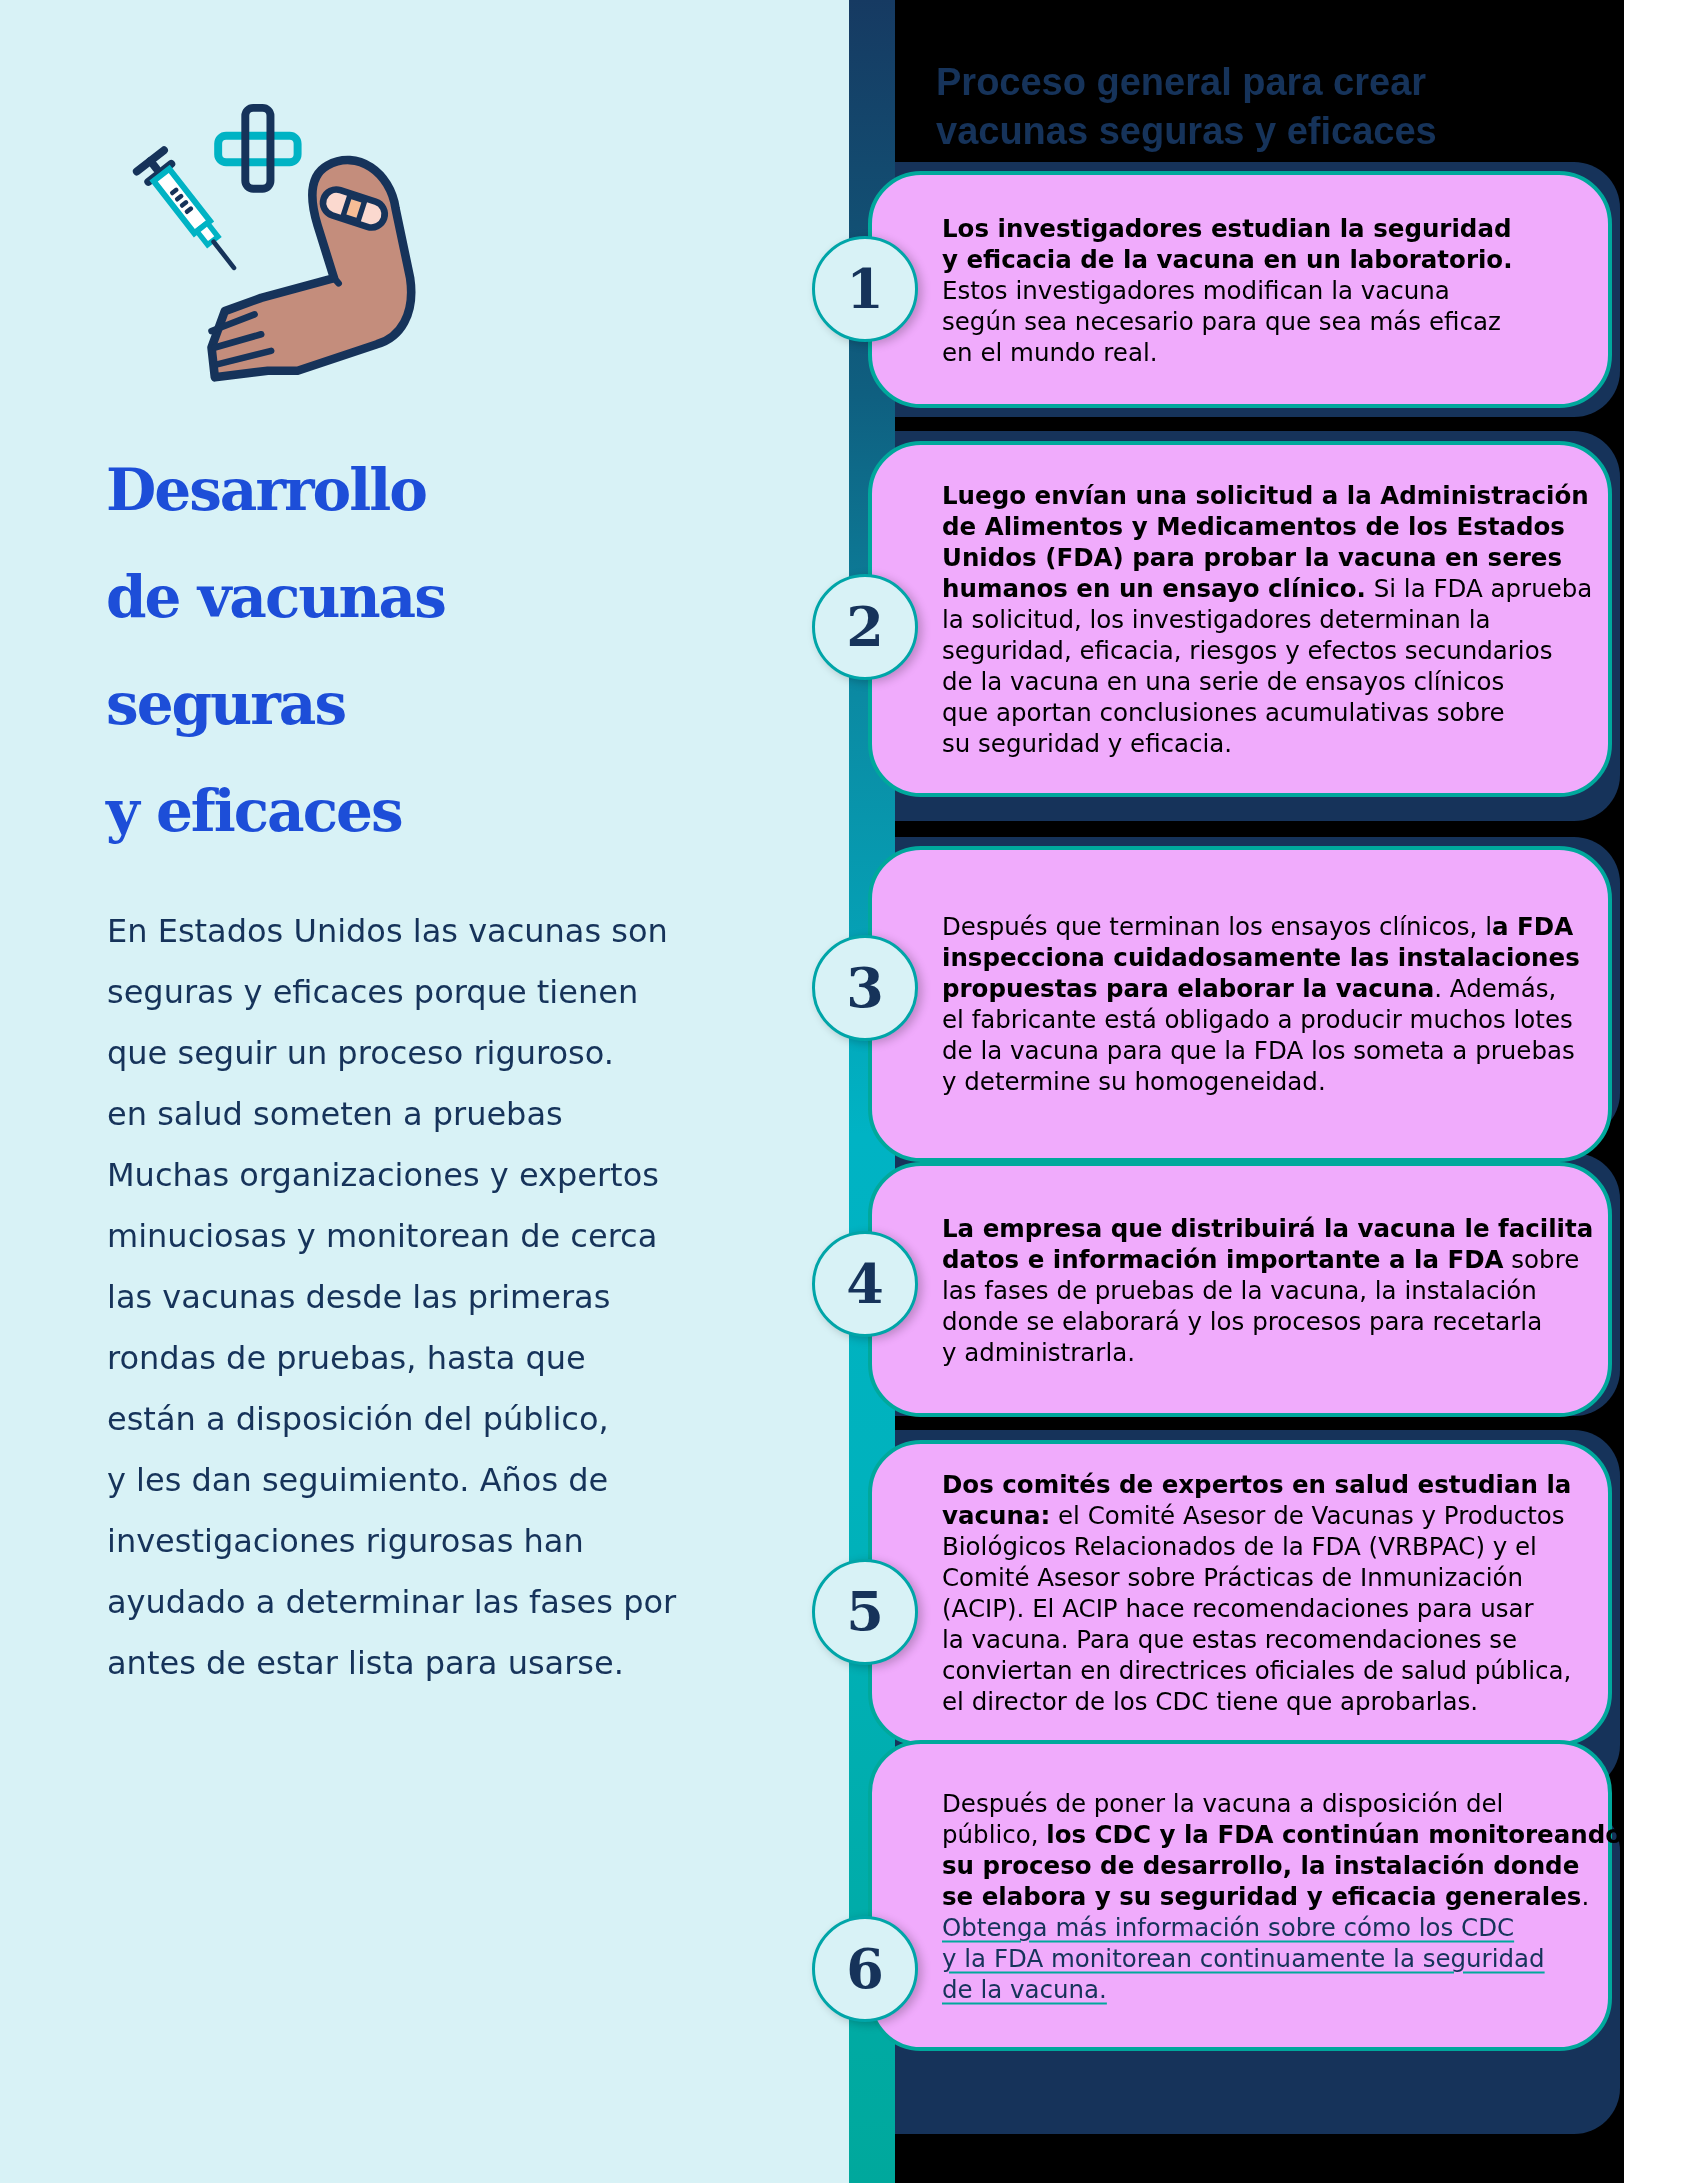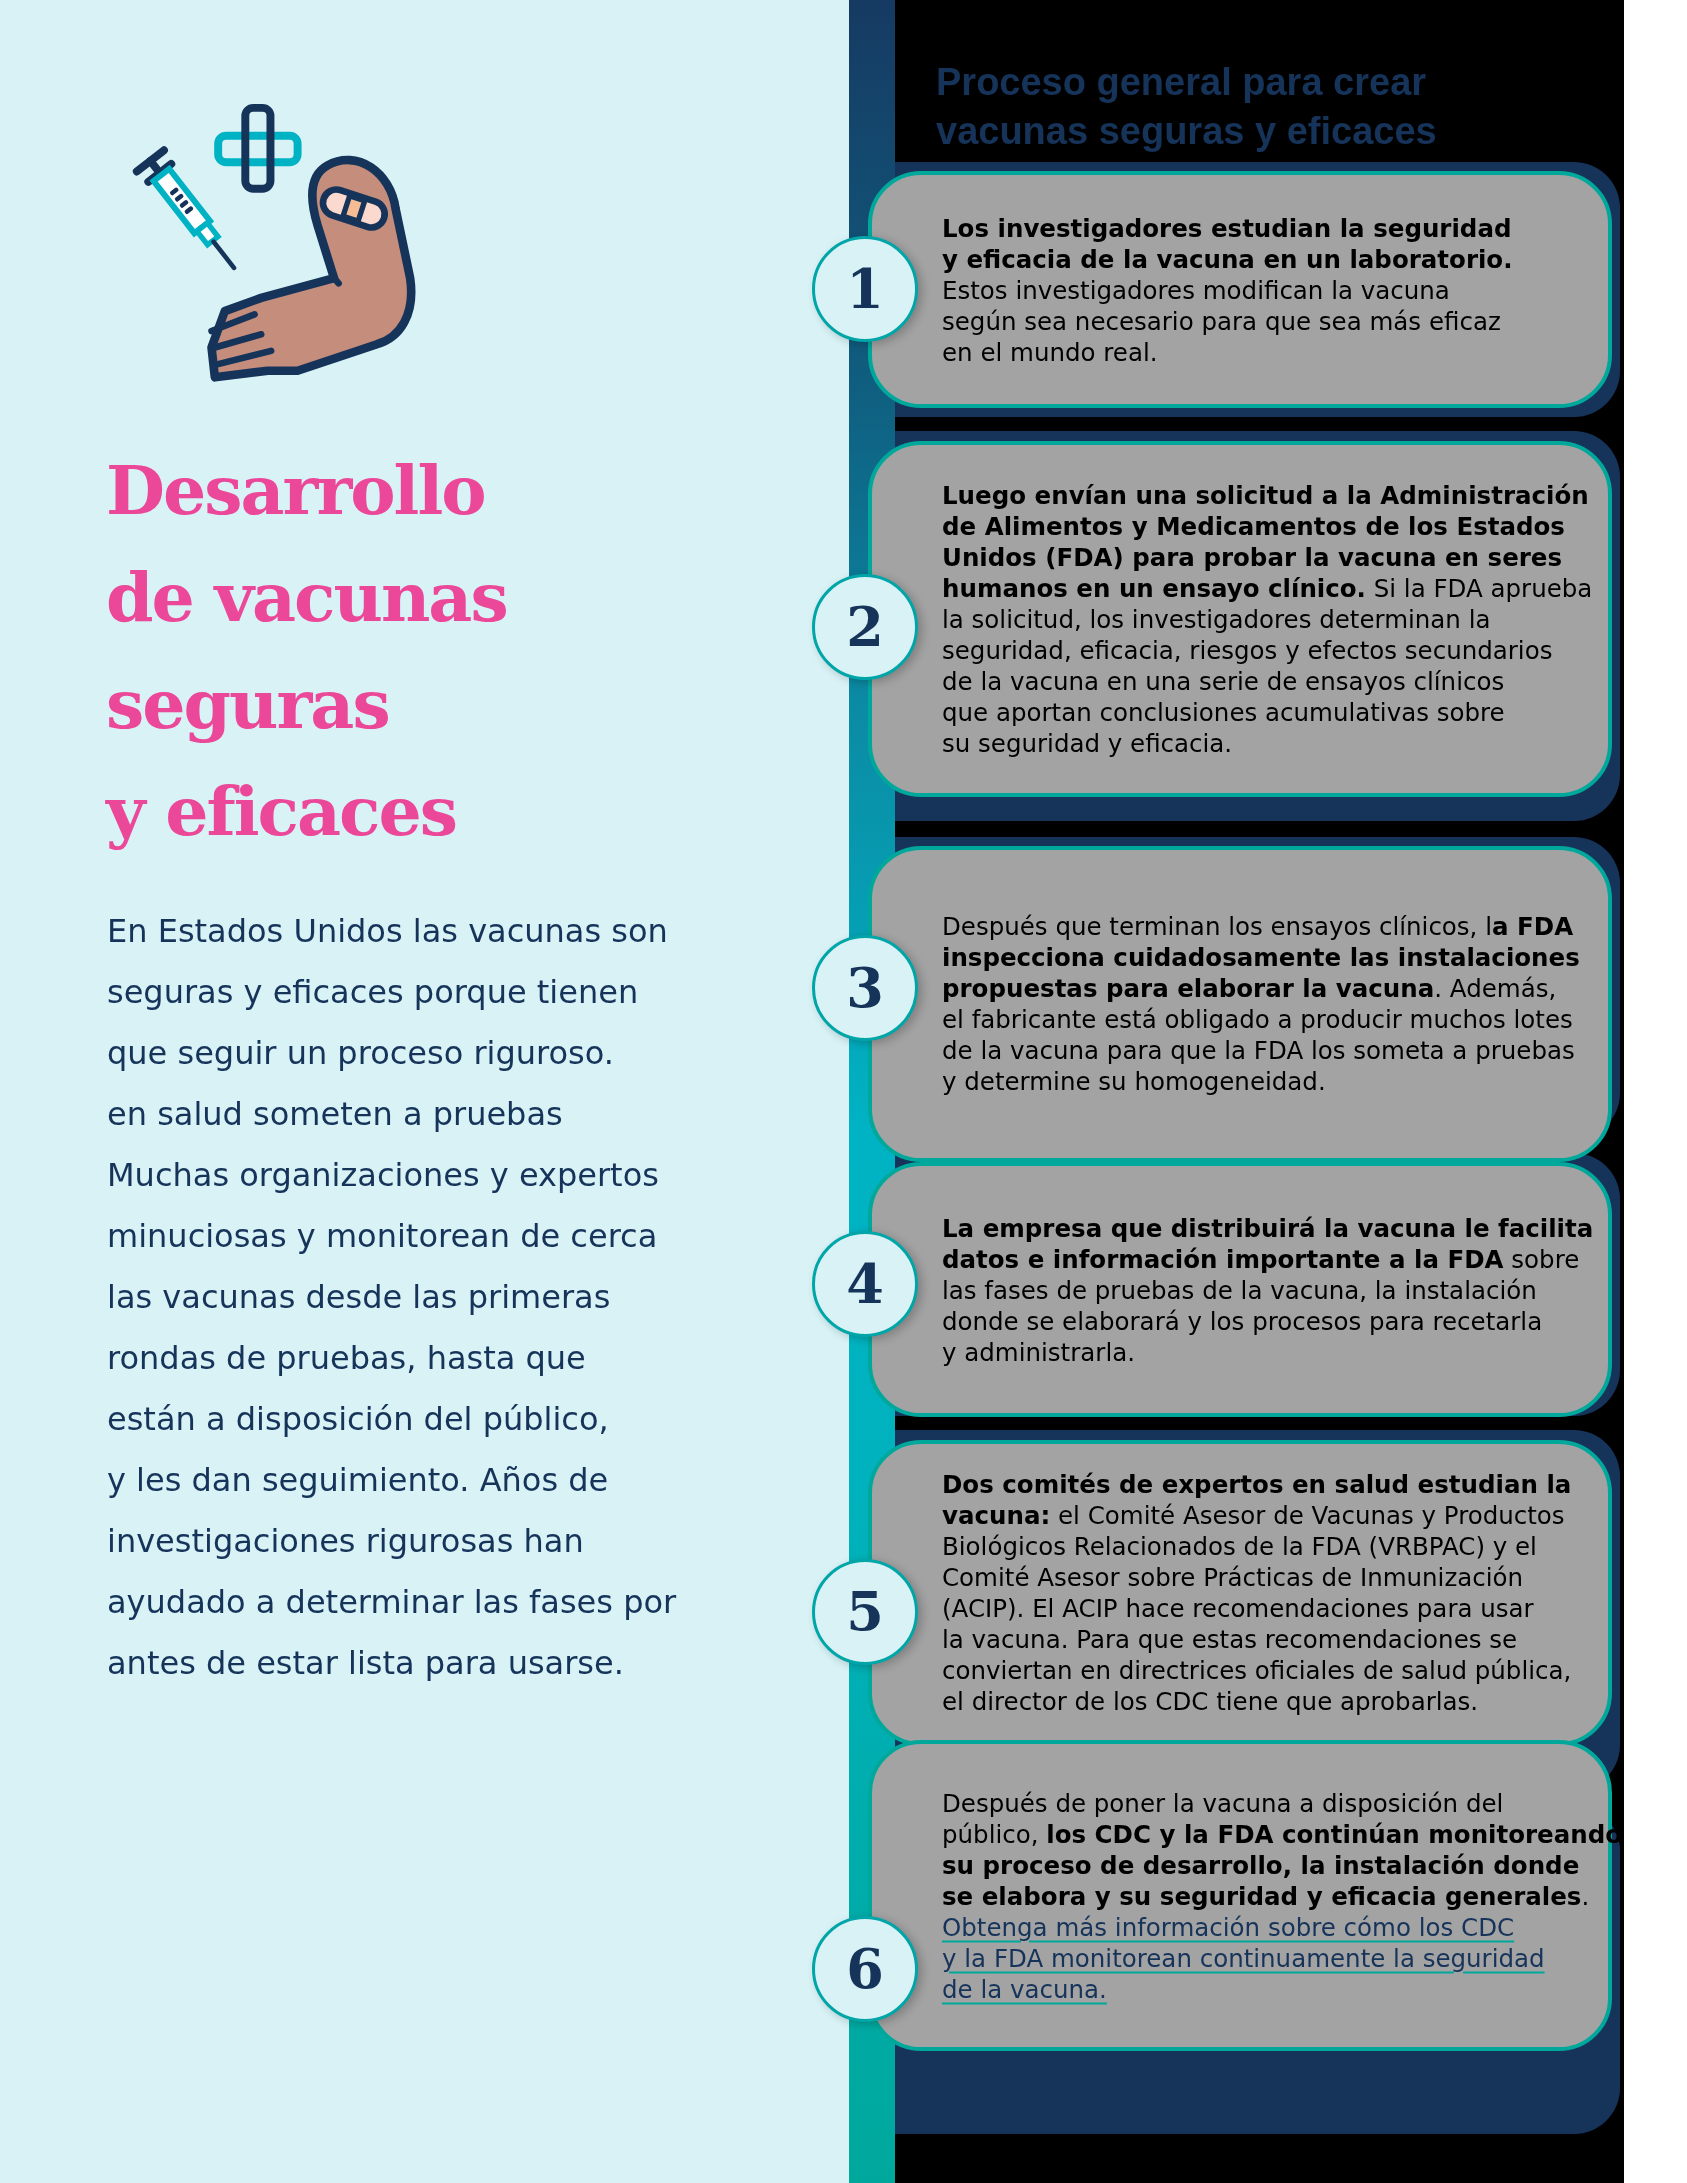--- a/index.html
+++ b/index.html
@@ -6,33 +6,33 @@
   body { width:1687px; height:2183px; position:relative; overflow:hidden; background:#ffffff; font-family:"Liberation Sans", sans-serif; }
   .left-panel { position:absolute; left:0; top:0; width:849px; height:2183px; background:#d8f2f6; }
   .strip { position:absolute; left:849px; top:0; width:46px; height:2183px;
     background:linear-gradient(to bottom, #163a62 0%, #0f5f80 18%, #0b8aa3 32%, #00b3c4 52%, #00b2bd 68%, #00a89c 100%); }
   .right-panel { position:absolute; left:895px; top:0; width:729px; height:2183px; background:#000000; }
   .white-edge { position:absolute; left:1624px; top:0; width:63px; height:2183px; background:#ffffff; }
 
   .illustration { position:absolute; left:99px; top:86px; width:331px; height:298px; }
 
   .main-title { position:absolute; left:106px; top:437px; width:662px; margin:0;
-    font-family:"DejaVu Serif", serif; font-weight:bold; font-size:68px; line-height:107px; color:#ec4899; letter-spacing:-2px; }
+    font-family:"DejaVu Serif", serif; font-weight:bold; font-size:58px; line-height:107px; color:#1d4ed8; letter-spacing:-2px; }
   .main-title span { display:block; }
 
   .intro { position:absolute; left:107px; top:901px; width:609px; margin:0;
     font-family:"DejaVu Sans", sans-serif; font-size:32px; line-height:61px; color:#16335a; }
   .intro span { display:block; white-space:nowrap; }
 
   .process-title { position:absolute; left:924px; top:58px; width:662px; margin:0;
     font-family:"Liberation Sans", sans-serif; font-size:38px; line-height:49px; color:#16335a; }
   .process-title span { display:block;margin-left:12px; }
 
   .card-back { position:absolute; left:895px; width:725px; background:#16335a; border-radius:0 46px 46px 0; }
-  .card { position:absolute; left:868px; width:744px; background:#a3a3a3; border-radius:53px;
+  .card { position:absolute; left:868px; width:744px; background:#f0abfc; border-radius:53px;
     border:4px solid #00a89c; box-sizing:border-box;
     border-image:none; }
   .card-body { position:absolute; left:70px; right:26.5px; top:50%; transform:translateY(-50%);
     font-family:"DejaVu Sans", sans-serif; font-size:24.5px; line-height:31px; color:#000000; }
   .card-body b { font-weight:bold; }
   .card-body a { color:#16335a; text-decoration:underline; text-decoration-color:#00a89c; text-decoration-thickness:2px; text-underline-offset:5.3px; }
   .card-body span.line { display:block; white-space:nowrap; }
 
   .num-circle { position:absolute; left:812px; width:106px; height:106px; border-radius:50%;
     background:#d8f2f6; border:3.3px solid #00a5a8; box-sizing:border-box;

